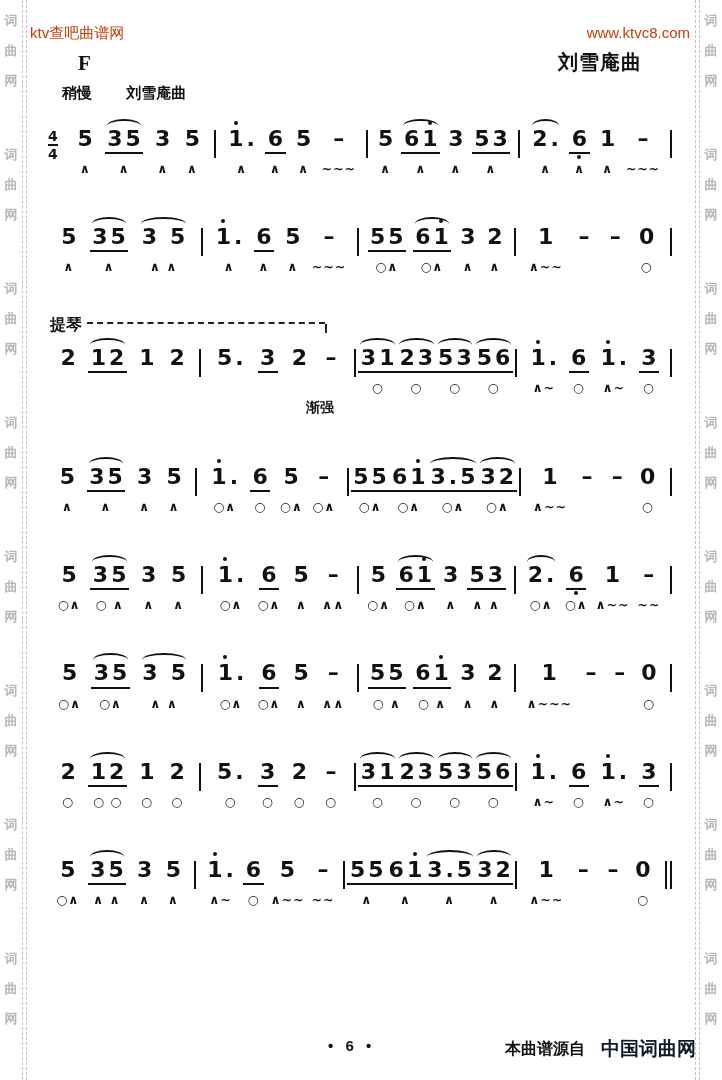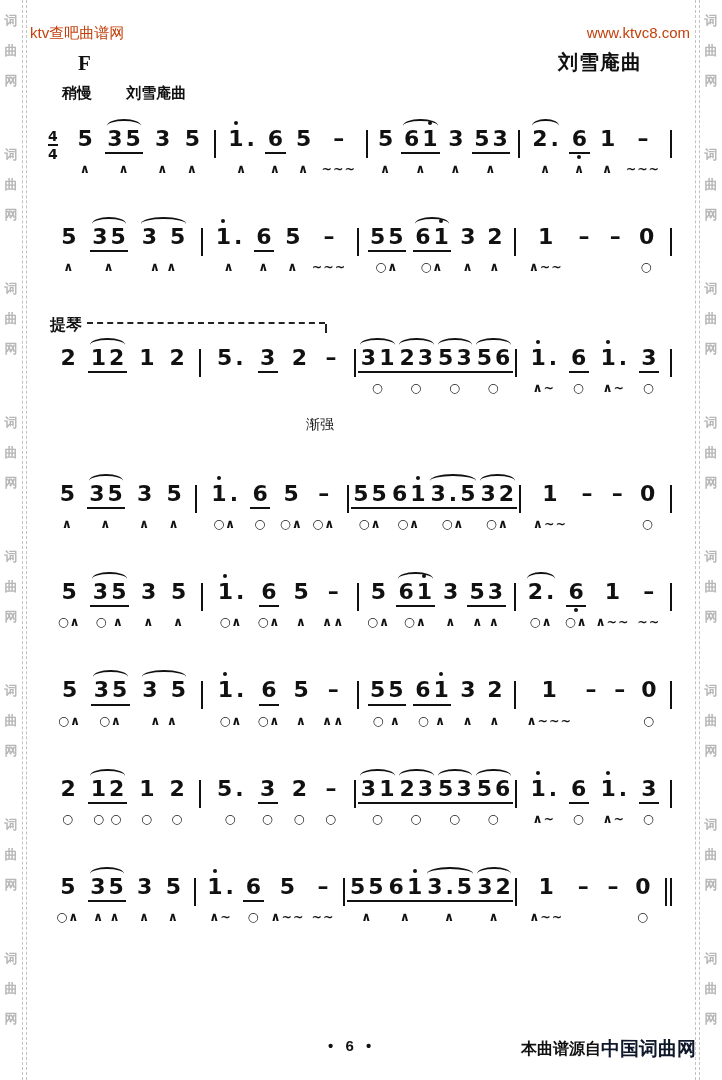--- a/index.html
+++ b/index.html
@@ -61,27 +61,27 @@
   .sp { display:inline-block; width:10px; }
   .art { height:16px; margin-top:7px; font-family:"DejaVu Sans", sans-serif; font-size:12.5px;
          font-weight:bold; letter-spacing:1px; white-space:pre; color:#111; }
 
   .sys-above { display:flex; align-items:center; font-size:16px; font-weight:bold;
                margin:4px 0 2px 2px; }
   .dashline { position:relative; width:238px; height:0; border-top:2px dashed #222;
               margin-left:5px; top:-3px; }
   .dashline::after { content:""; position:absolute; right:-2px; top:0; height:9px;
               border-right:2px dashed #222; }
-  .sys-below { margin-top:20px; padding-left:258px; font-size:14px; font-weight:normal; }
+  .sys-below { margin-top:3px; padding-left:258px; font-size:14px; font-weight:bold; }
 
   
   .pageno { position:absolute; left:328px; bottom:26px; font-size:15px; font-weight:bold;
             letter-spacing:4px; }
   .source { position:absolute; right:26px; bottom:18px; display:flex; align-items:center;
-            font-weight:bold;text-align:right; }
+            gap:16px; font-weight:bold;text-align:right; }
   .source .prefix { font-size:16px; color:#111; }
   .source .site { font-size:19px; color:#0f172a; }
 </style>
 </head>
 <body>
 
 <div class="page">
 
   <div class="wm-dash left"></div>
   <div class="wm-dash right"></div>

